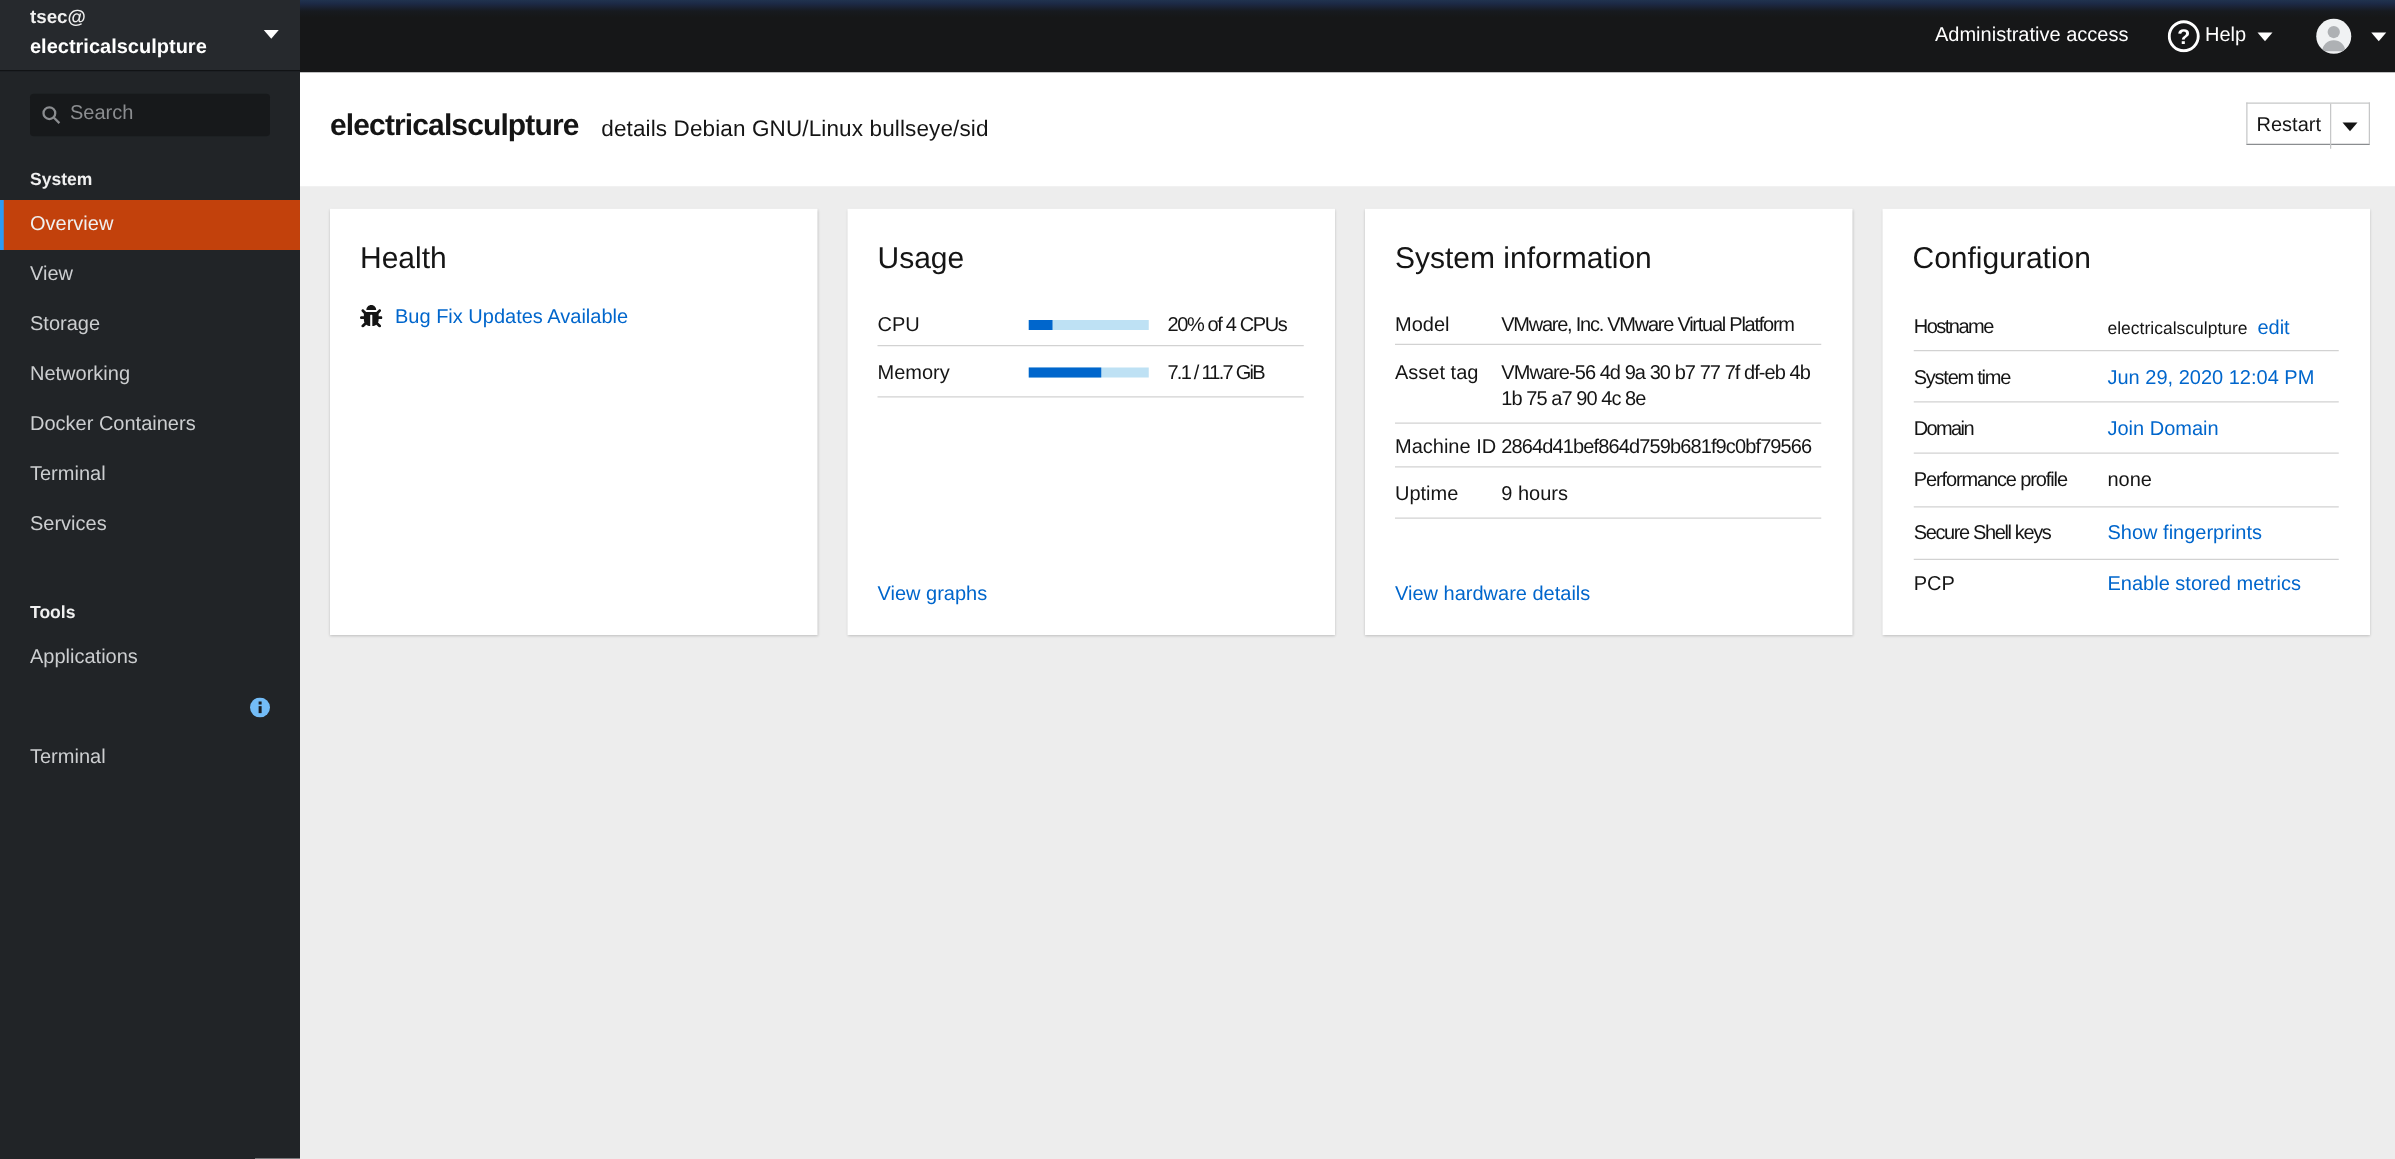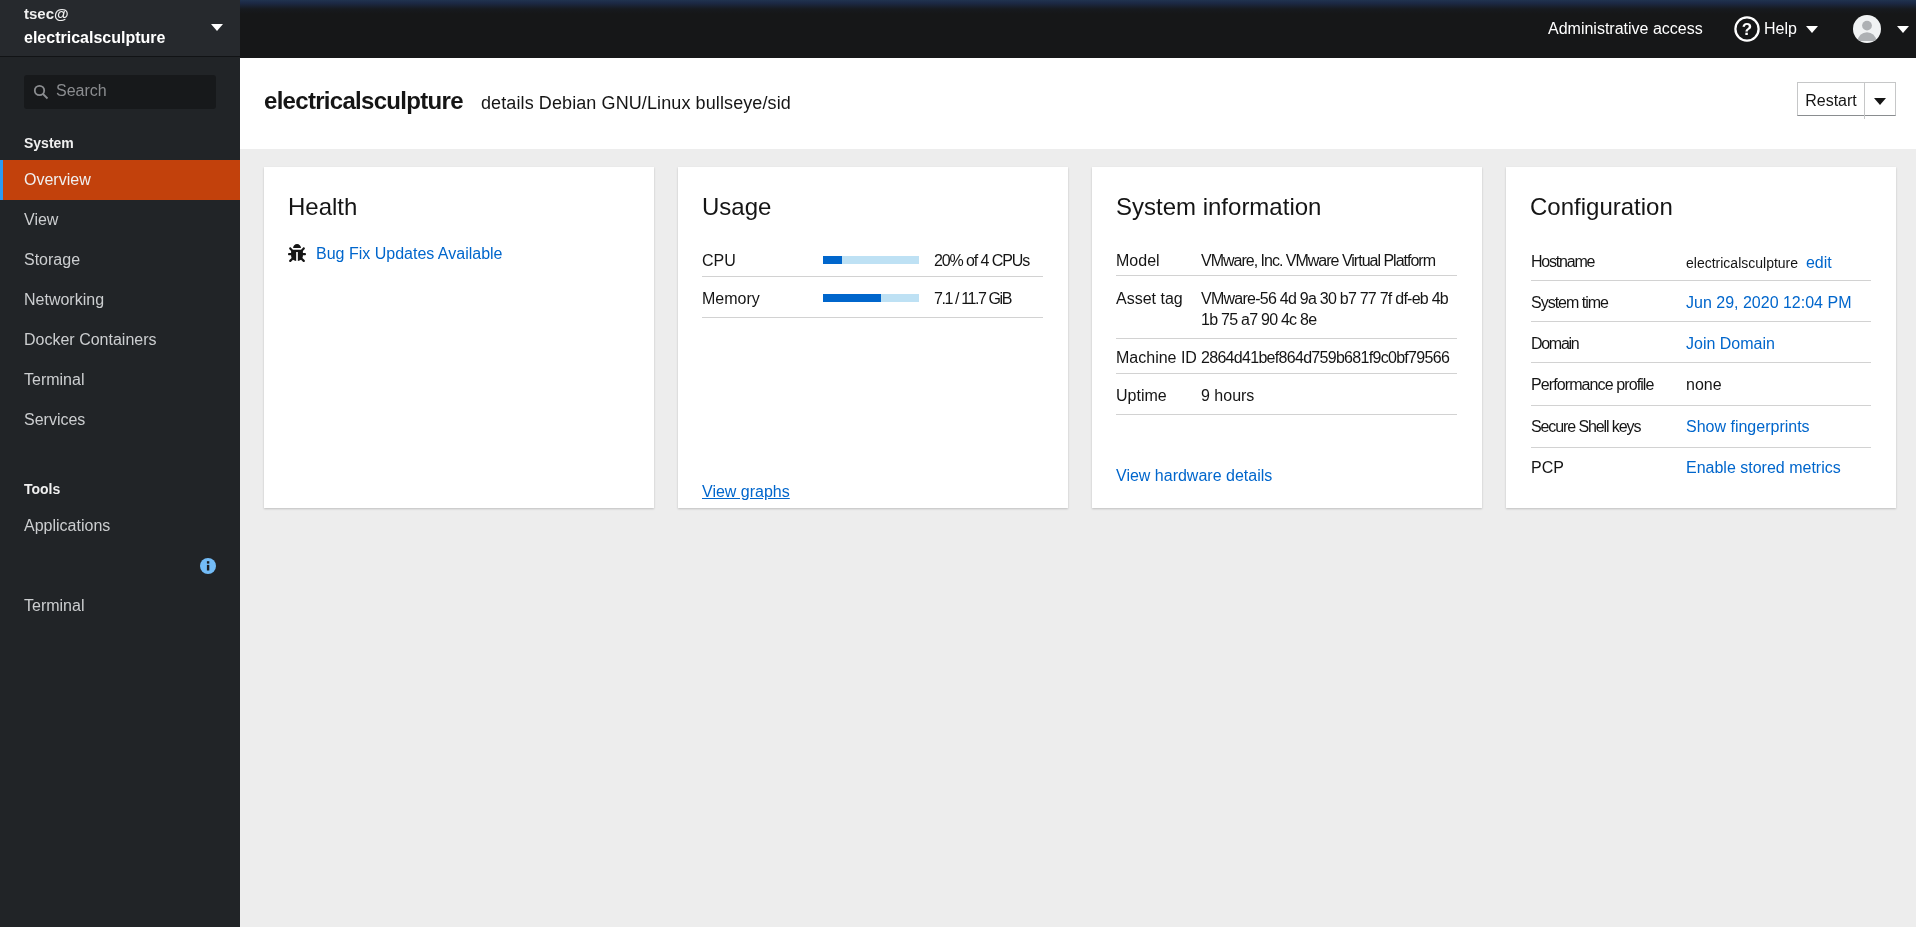--- a/index.html
+++ b/index.html
@@ -122,21 +122,21 @@
       <div style="width:20%;height:8px;background:#0066cc;"></div>
     </div>
   <div class="lbl16" style="left:256px;top:85px;letter-spacing:-1.1px;">20% of 4 CPUs</div>
   <div class="sep" style="left:24px;top:109px;width:341px;"></div>
   <div class="lbl16" style="left:24px;top:123px;">Memory</div>
   <div class="abs" style="left:145px;top:127px;width:96px;height:8px;background:#bee1f4;">
       <div style="width:60%;height:8px;background:#0066cc;"></div>
     </div>
   <div class="lbl16" style="left:256px;top:123px;letter-spacing:-1.4px;">7.1 / 11.7 GiB</div>
   <div class="sep" style="left:24px;top:150px;width:341px;"></div>
-  <div class="alink" style="left:24px;top:316px;text-decoration:underline;">View graphs</div>
+  <div class="alink" style="left:24px;top:300px;">View graphs</div>
 </div>
 
 <div class="card" style="left:1092px;">
   <h2>System information</h2>
   <div class="lbl16" style="left:24px;top:85px;">Model</div>
   <div class="lbl16" style="left:109px;top:85px;letter-spacing:-1px;">VMware, Inc. VMware Virtual Platform</div>
   <div class="sep" style="left:24px;top:108px;width:341px;"></div>
   <div class="lbl16" style="left:24px;top:123px;">Asset tag</div>
   <div class="lbl16" style="left:109px;top:123px;letter-spacing:-0.75px;">VMware-56 4d 9a 30 b7 77 7f df-eb 4b</div>
   <div class="lbl16" style="left:109px;top:144px;letter-spacing:-0.75px;">1b 75 a7 90 4c 8e</div>

